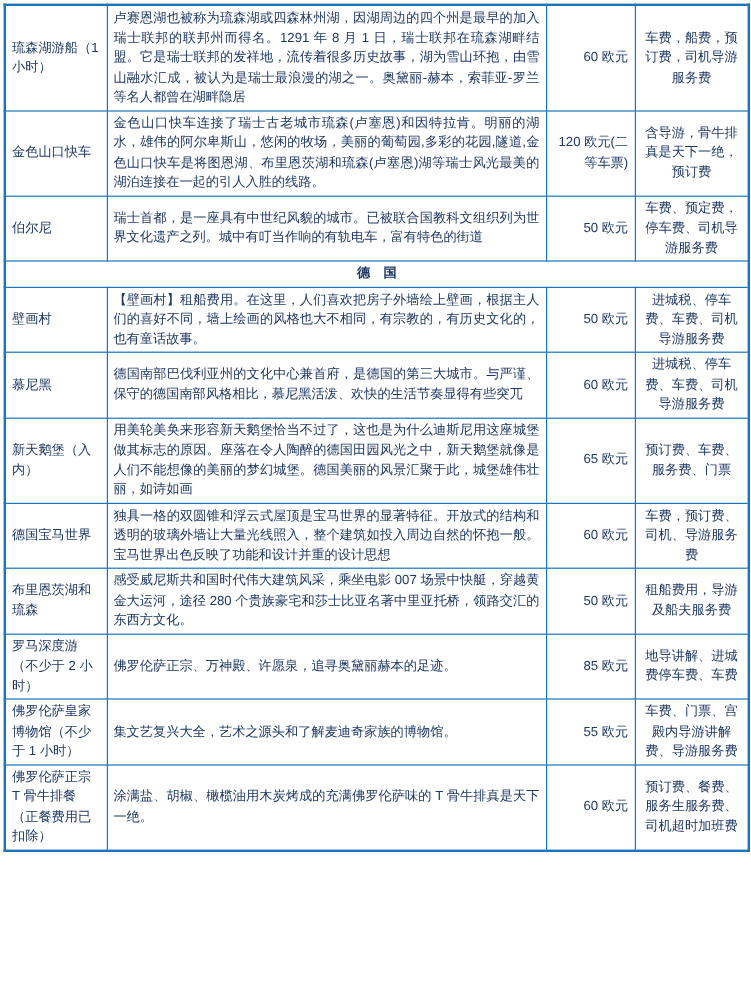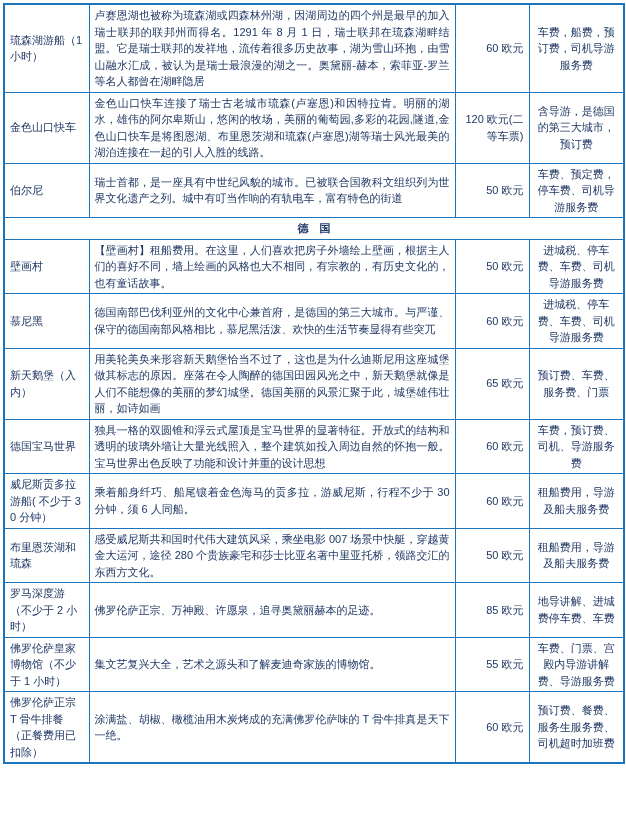--- a/index.html
+++ b/index.html
@@ -51,21 +51,21 @@
       <tr>
         <td class="c-name">琉森湖游船（1 小时）</td>
         <td class="c-desc">卢赛恩湖也被称为琉森湖或四森林州湖，因湖周边的四个州是最早的加入瑞士联邦的联邦州而得名。1291 年 8 月 1 日，瑞士联邦在琉森湖畔结盟。它是瑞士联邦的发祥地，流传着很多历史故事，湖为雪山环抱，由雪山融水汇成，被认为是瑞士最浪漫的湖之一。奥黛丽-赫本，索菲亚-罗兰等名人都曾在湖畔隐居</td>
         <td class="c-price">60 欧元</td>
         <td class="c-fees">车费，船费，预订费，司机导游服务费</td>
       </tr>
       <tr>
         <td class="c-name">金色山口快车</td>
         <td class="c-desc">金色山口快车连接了瑞士古老城市琉森(卢塞恩)和因特拉肯。明丽的湖水，雄伟的阿尔卑斯山，悠闲的牧场，美丽的葡萄园,多彩的花园,隧道,金色山口快车是将图恩湖、布里恩茨湖和琉森(卢塞恩)湖等瑞士风光最美的湖泊连接在一起的引人入胜的线路。</td>
         <td class="c-price">120 欧元(二等车票)</td>
-        <td class="c-fees">含导游，是德国的第三大城市，预订费</td>
+        <td class="c-fees">含导游，骨牛排真是天下一绝，预订费</td>
       </tr>
       <tr>
         <td class="c-name">伯尔尼</td>
         <td class="c-desc">瑞士首都，是一座具有中世纪风貌的城市。已被联合国教科文组织列为世界文化遗产之列。城中有叮当作响的有轨电车，富有特色的街道</td>
         <td class="c-price">50 欧元</td>
         <td class="c-fees">车费、预定费，停车费、司机导游服务费</td>
       </tr>
 
       <tr>
         <td class="section-header" colspan="4">德　国</td>
@@ -91,26 +91,20 @@
       </tr>
       <tr>
         <td class="c-name">德国宝马世界</td>
         <td class="c-desc">独具一格的双圆锥和浮云式屋顶是宝马世界的显著特征。开放式的结构和透明的玻璃外墙让大量光线照入，整个建筑如投入周边自然的怀抱一般。宝马世界出色反映了功能和设计并重的设计思想</td>
         <td class="c-price">60 欧元</td>
         <td class="c-fees">车费，预订费、司机、导游服务费</td>
       </tr>
 
 
       <tr>
-        <td class="c-name">威尼斯贡多拉游船( 不少于 30 分钟）</td>
-        <td class="c-desc">乘着船身纤巧、船尾镶着金色海马的贡多拉，游威尼斯，行程不少于 30 分钟，须 6 人同船。</td>
-        <td class="c-price">60 欧元</td>
-        <td class="c-fees">租船费用，导游及船夫服务费</td>
-      </tr>
-      <tr>
         <td class="c-name">布里恩茨湖和琉森</td>
         <td class="c-desc">感受威尼斯共和国时代伟大建筑风采，乘坐电影 007 场景中快艇，穿越黄金大运河，途径 280 个贵族豪宅和莎士比亚名著中里亚托桥，领路交汇的东西方文化。</td>
         <td class="c-price">50 欧元</td>
         <td class="c-fees">租船费用，导游及船夫服务费</td>
       </tr>
       <tr>
         <td class="c-name">罗马深度游（不少于 2 小时）</td>
         <td class="c-desc">佛罗伦萨正宗、万神殿、许愿泉，追寻奥黛丽赫本的足迹。</td>
         <td class="c-price">85 欧元</td>
         <td class="c-fees">地导讲解、进城费停车费、车费</td>

